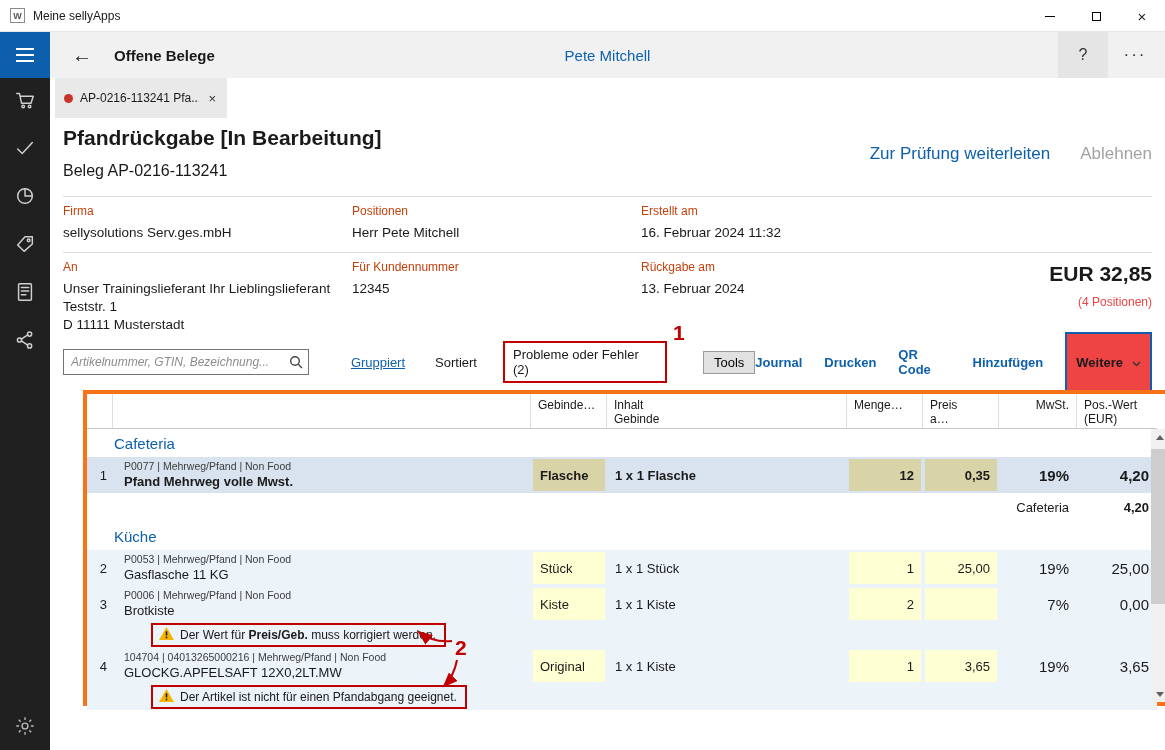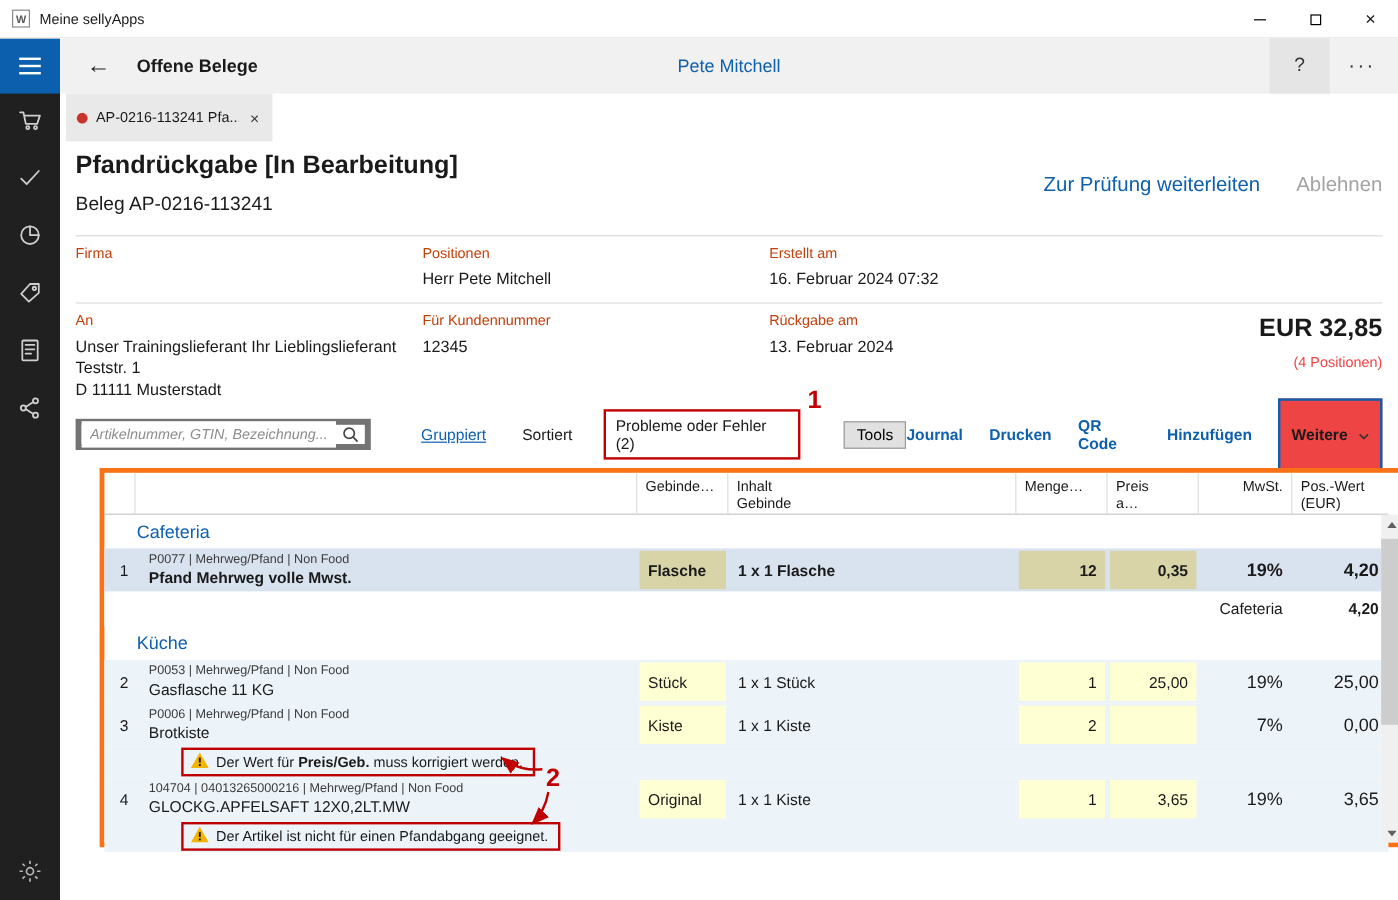--- a/index.html
+++ b/index.html
@@ -64,21 +64,21 @@
   .f1 { left:0; } .f2 { left:289px; } .f3 { left:578px; }
   .field-label { font-size:12px; color:#c2410c; }
   .field-value { font-size:13.5px; margin-top:6px; line-height:18px; }
   .total-block { position:absolute; right:0; top:2px; text-align:right; }
   .total-amount { font-size:21px; font-weight:bold; }
   .total-positions { font-size:12px; color:#ef4444; margin-top:9px; }
 
   
   .toolbar { position:absolute; top:229px; left:13px; right:13px; height:30px;
     display:flex; align-items:center; font-size:13px; }
-  .searchbox { width:248px; height:26px; border:5px solid #737373; background:#fff;
+  .searchbox { width:248px; height:26px; border:1px solid #737373; background:#fff;
     display:flex; align-items:center; }
   .searchbox input { flex:1; border:none; outline:none; height:22px; padding:0 4px 0 7px;
     font-size:12px; font-family:"Liberation Sans",sans-serif; min-width:0; }
   .searchbox input::placeholder { font-style:italic; color:#8c8c8c; }
   .mag { width:24px; display:flex; justify-content:center; }
   .tlink { color:var(--accent-blue); text-decoration:none; }
   .tlink.underline { text-decoration:underline; }
   .lnk-gruppiert { margin-left:42px; }
   .lnk-sortiert { margin-left:30px; color:#1a1a1a; }
   .probleme { margin-left:26px; border:2px solid var(--annotation-red); padding:4px 8px; color:#1a1a1a; }
@@ -228,28 +228,29 @@
         <span class="act-forward">Zur Prüfung weiterleiten</span>
         <span class="act-reject">Ablehnen</span>
       </div>
       <div class="doc-subtitle">Beleg AP-0216-113241</div>
 
       <div class="hr hr1"></div>
 
       <div class="info-row info1">
         <div class="field f1">
           <div class="field-label">Firma</div>
+          <div class="field-value">sellysolutions Serv.ges.mbH</div>
         </div>
         <div class="field f2">
           <div class="field-label">Positionen</div>
           <div class="field-value">Herr Pete Mitchell</div>
         </div>
         <div class="field f3">
           <div class="field-label">Erstellt am</div>
-          <div class="field-value">16. Februar 2024 07:32</div>
+          <div class="field-value">16. Februar 2024 11:32</div>
         </div>
       </div>
 
       <div class="hr hr2"></div>
 
       <div class="info-row info2">
         <div class="field f1">
           <div class="field-label">An</div>
           <div class="field-value">
             <div>Unser Trainingslieferant Ihr Lieblingslieferant</div>

